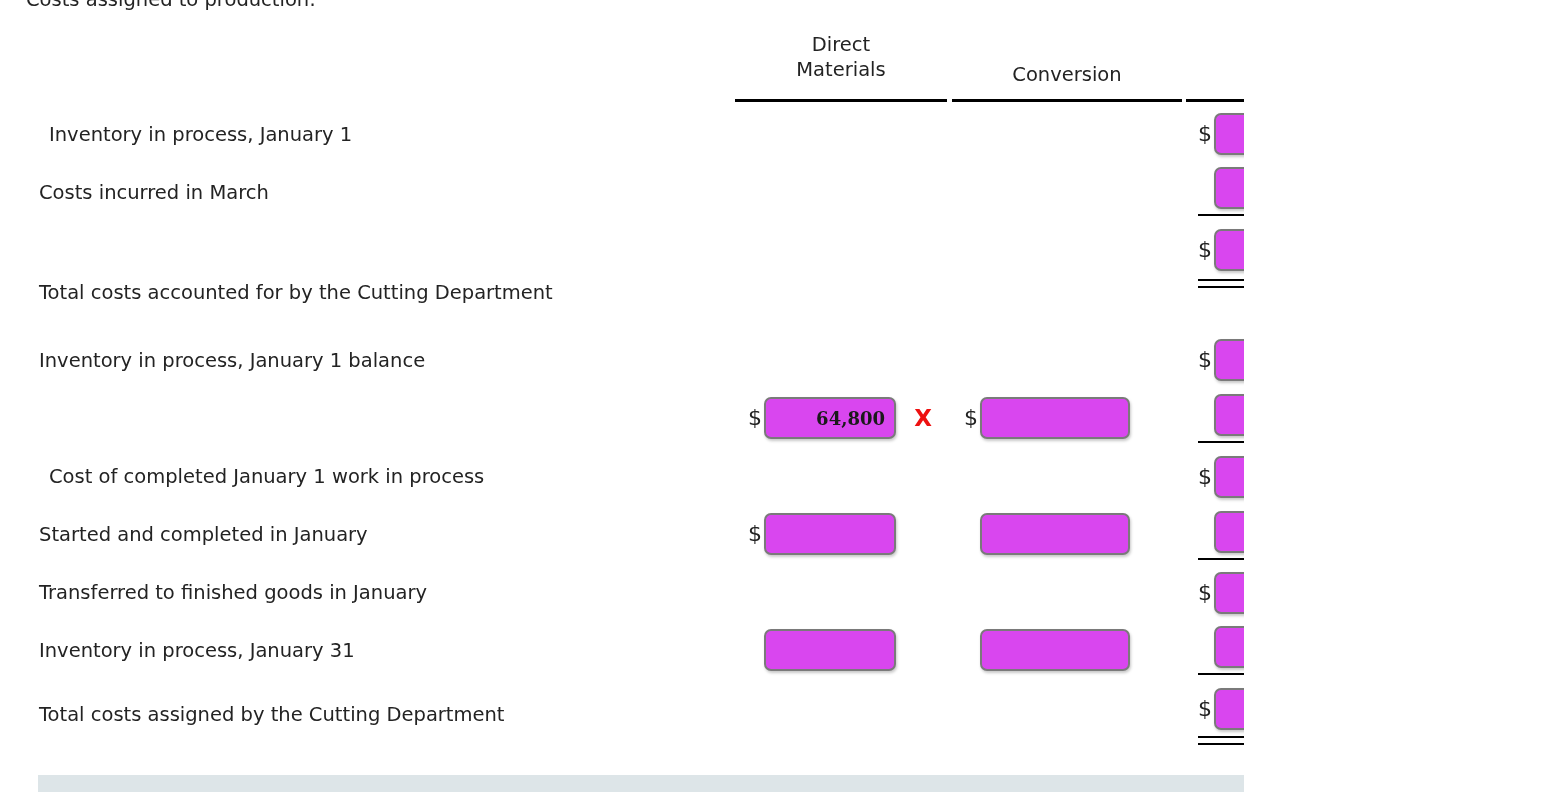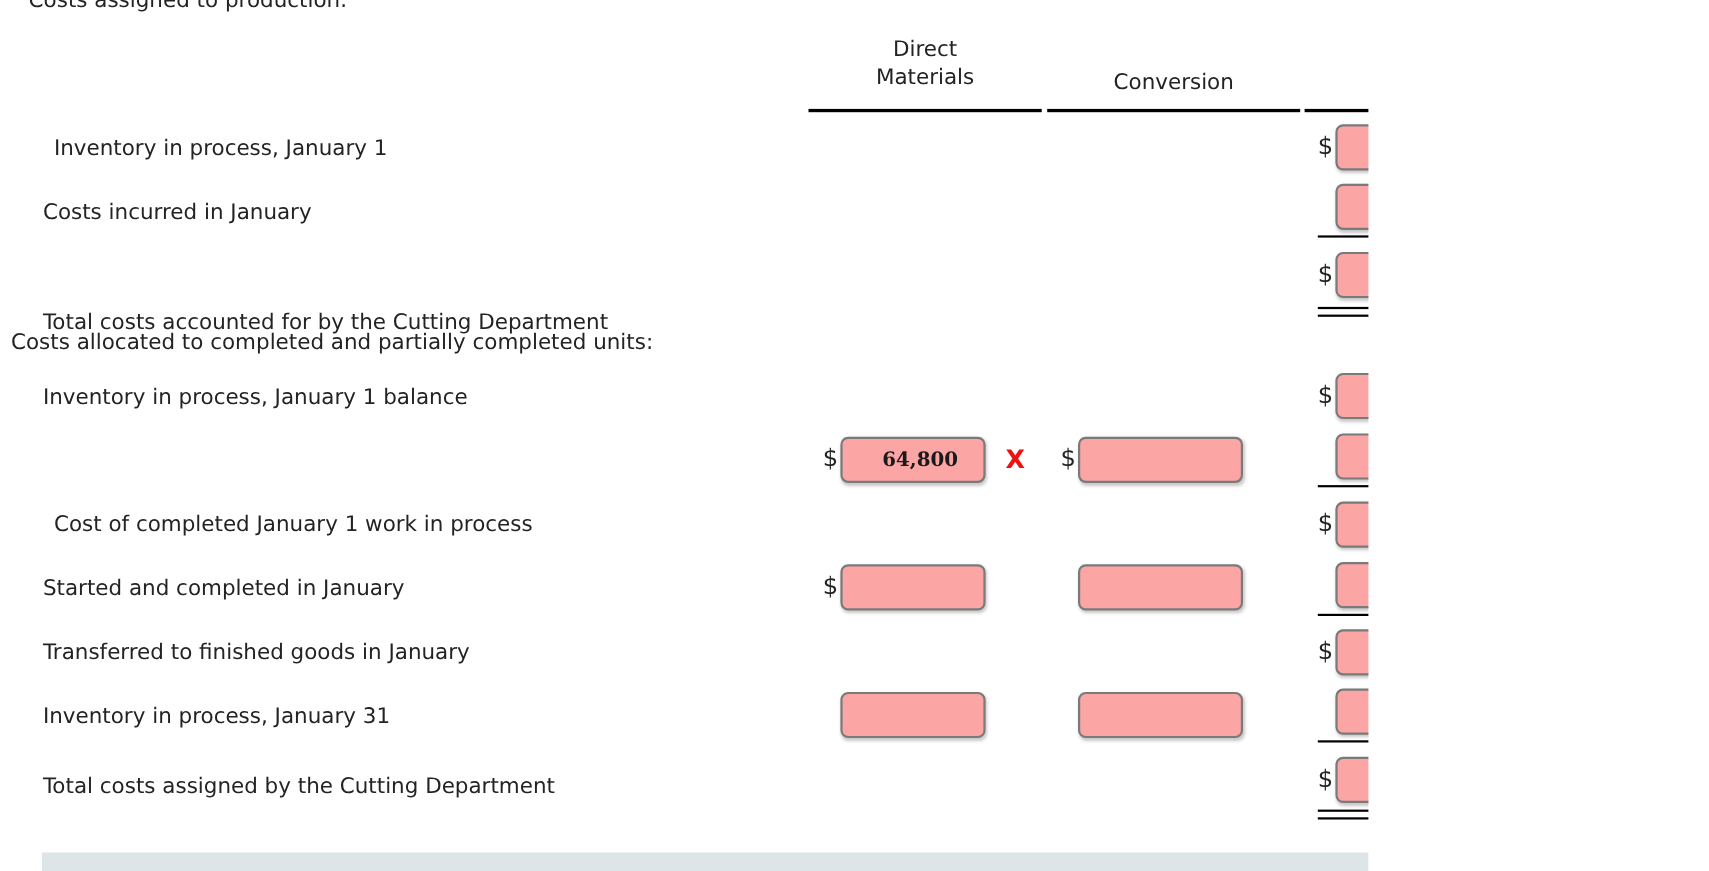--- a/index.html
+++ b/index.html
@@ -56,30 +56,30 @@
   .dbl-rule {
     height: 5px;
     border-top: 2px solid #000000;
     border-bottom: 2px solid #000000;
   }
 
   
   .cell-box {
     box-sizing: border-box;
     height: 42px;
-    background: #fca5a5;
+    background: #d946ef;
     border: 2px solid #7a7a7a;
     border-radius: 7px;
     box-shadow: 1px 2px 3px rgba(0,0,0,0.22);
     font-family: "DejaVu Serif", "Liberation Serif", serif;
     font-weight: bold;
     font-size: 18px;
     color: #1a1a1a;
     text-align: right;
-    padding: 0 23px 0 6px;
+    padding: 0 9px 0 6px;
     line-height: 38px;
     outline: none;
   }
   .cell-box::placeholder { color: transparent; }
 
   .dollar {
     font-size: 22px;
     line-height: 42px;
     color: #232323;
     font-family: "DejaVu Sans", "Liberation Sans", sans-serif;
@@ -109,24 +109,23 @@
     <div>Direct</div>
     <div>Materials</div>
   </div>
   <div class="abs col-head" style="left:952px; top:62px; width:230px;">Conversion</div>
   <div class="abs col-head" style="left:1186px; top:51px; width:213px;">Total</div>
 
   <div class="abs head-rule" style="left:735px; top:99px; width:212px;"></div>
   <div class="abs head-rule" style="left:952px; top:99px; width:230px;"></div>
   <div class="abs head-rule" style="left:1186px; top:99px; width:213px;"></div>
 
-  <div class="abs section-title" style="left:10px; top:300px;">Costs allocated to completed and partially completed units:</div>
 
   <div class="abs row-label" style="left:49px; top:124px;">Inventory in process, January 1</div>
-  <div class="abs row-label" style="left:39px; top:182px;">Costs incurred in January</div>
+  <div class="abs row-label" style="left:39px; top:182px;">Costs incurred in March</div>
   <div class="abs row-label" style="left:39px; top:246px;margin-top:36px;">Total costs accounted for by the Cutting Department</div>
   <div class="abs row-label" style="left:39px; top:350px;">Inventory in process, January 1 balance</div>
   <div class="abs row-label" style="left:49px; top:466px;">Cost of completed January 1 work in process</div>
   <div class="abs row-label" style="left:39px; top:524px;">Started and completed in January</div>
   <div class="abs row-label" style="left:39px; top:582px;">Transferred to finished goods in January</div>
   <div class="abs row-label" style="left:39px; top:640px;">Inventory in process, January 31</div>
   <div class="abs row-label" style="left:39px; top:704px;">Total costs assigned by the Cutting Department</div>
 
   <div class="abs dollar" style="left:1198px; top:113px;">$</div>
   <input class="abs cell-box" style="left: 1214px; top: 113px; width: 132px;" value="">

